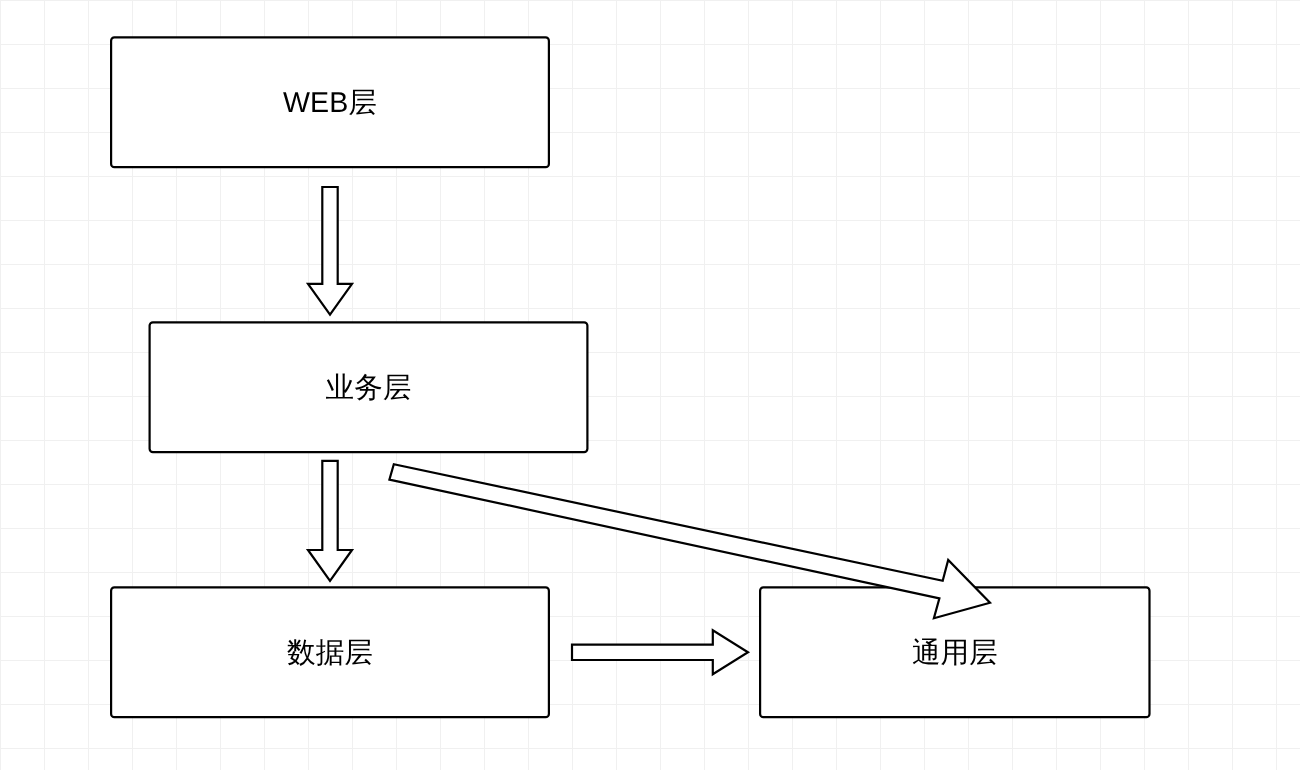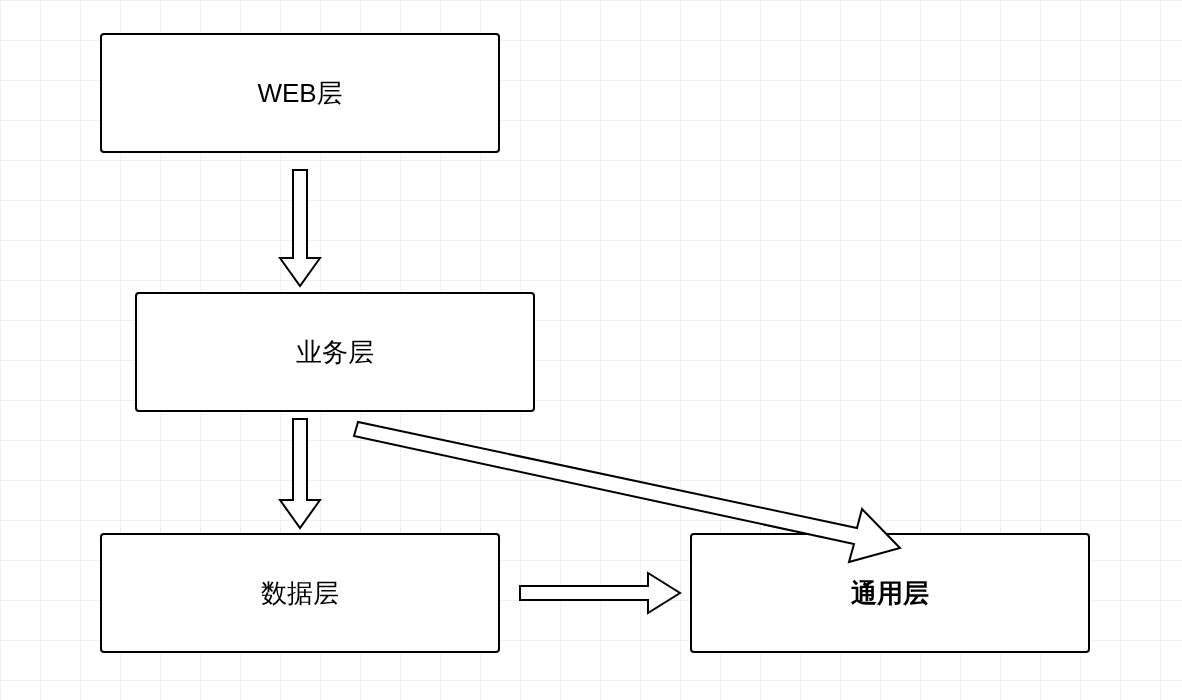--- a/index.html
+++ b/index.html
@@ -43,21 +43,21 @@
 </div>
 
 <div class="node" style="left:100px;top:292px;width:400px;height:120px;margin-left:35px;">
   <span>业务层</span>
 </div>
 
 <div class="node" style="left:100px;top:533px;width:400px;height:120px;">
   <span>数据层</span>
 </div>
 
-<div class="node" style="left:690px;top:533px;width:400px;height:120px;font-weight:bold;">
+<div class="node" style="left:690px;top:533px;width:356px;height:120px;">
   <span>通用层</span>
 </div>
 
 <svg class="arrow-svg">
 
   <g>
     <path d="M 293 170 L 307 170 L 307 258 L 320 258 L 300 286 L 280 258 L 293 258 Z" fill="#fff" stroke="#000" stroke-width="2"></path>
   </g>
 
   <g>

